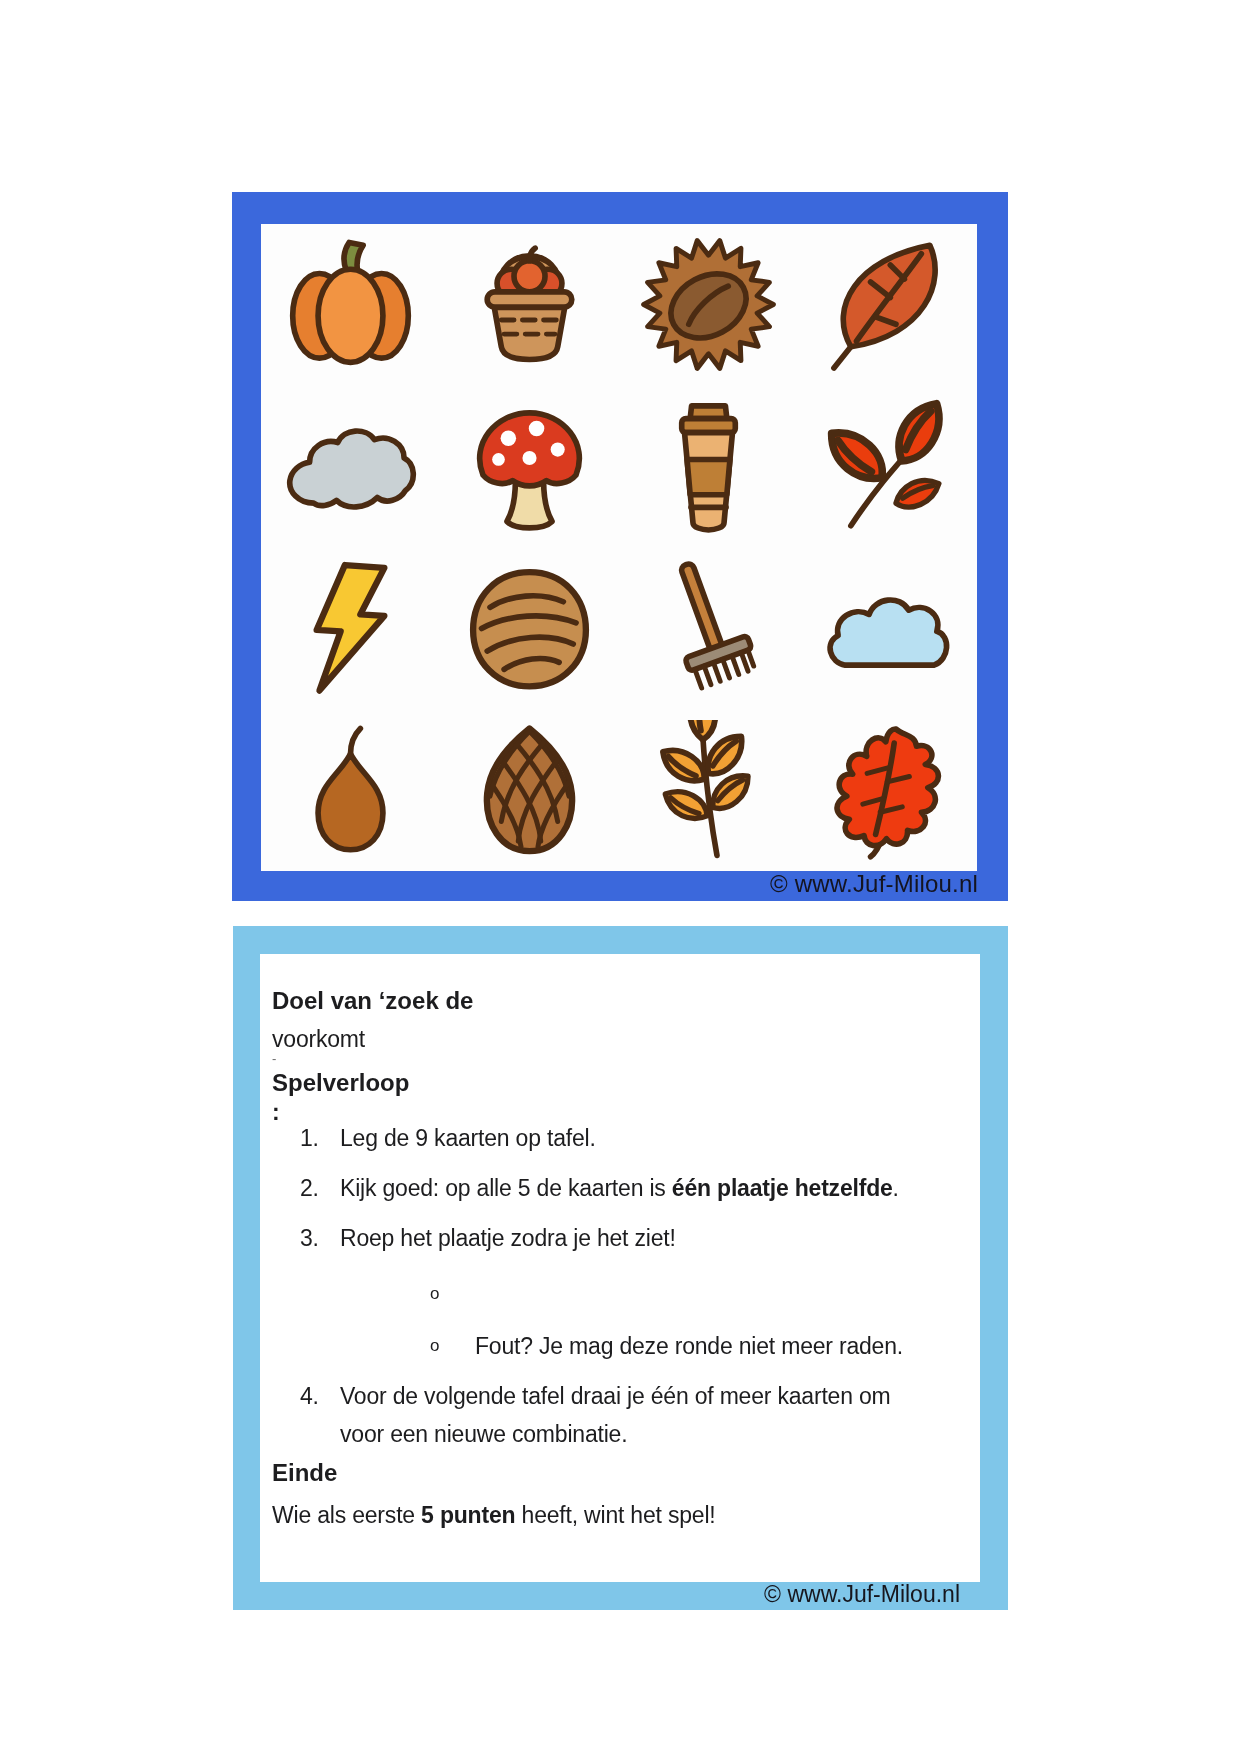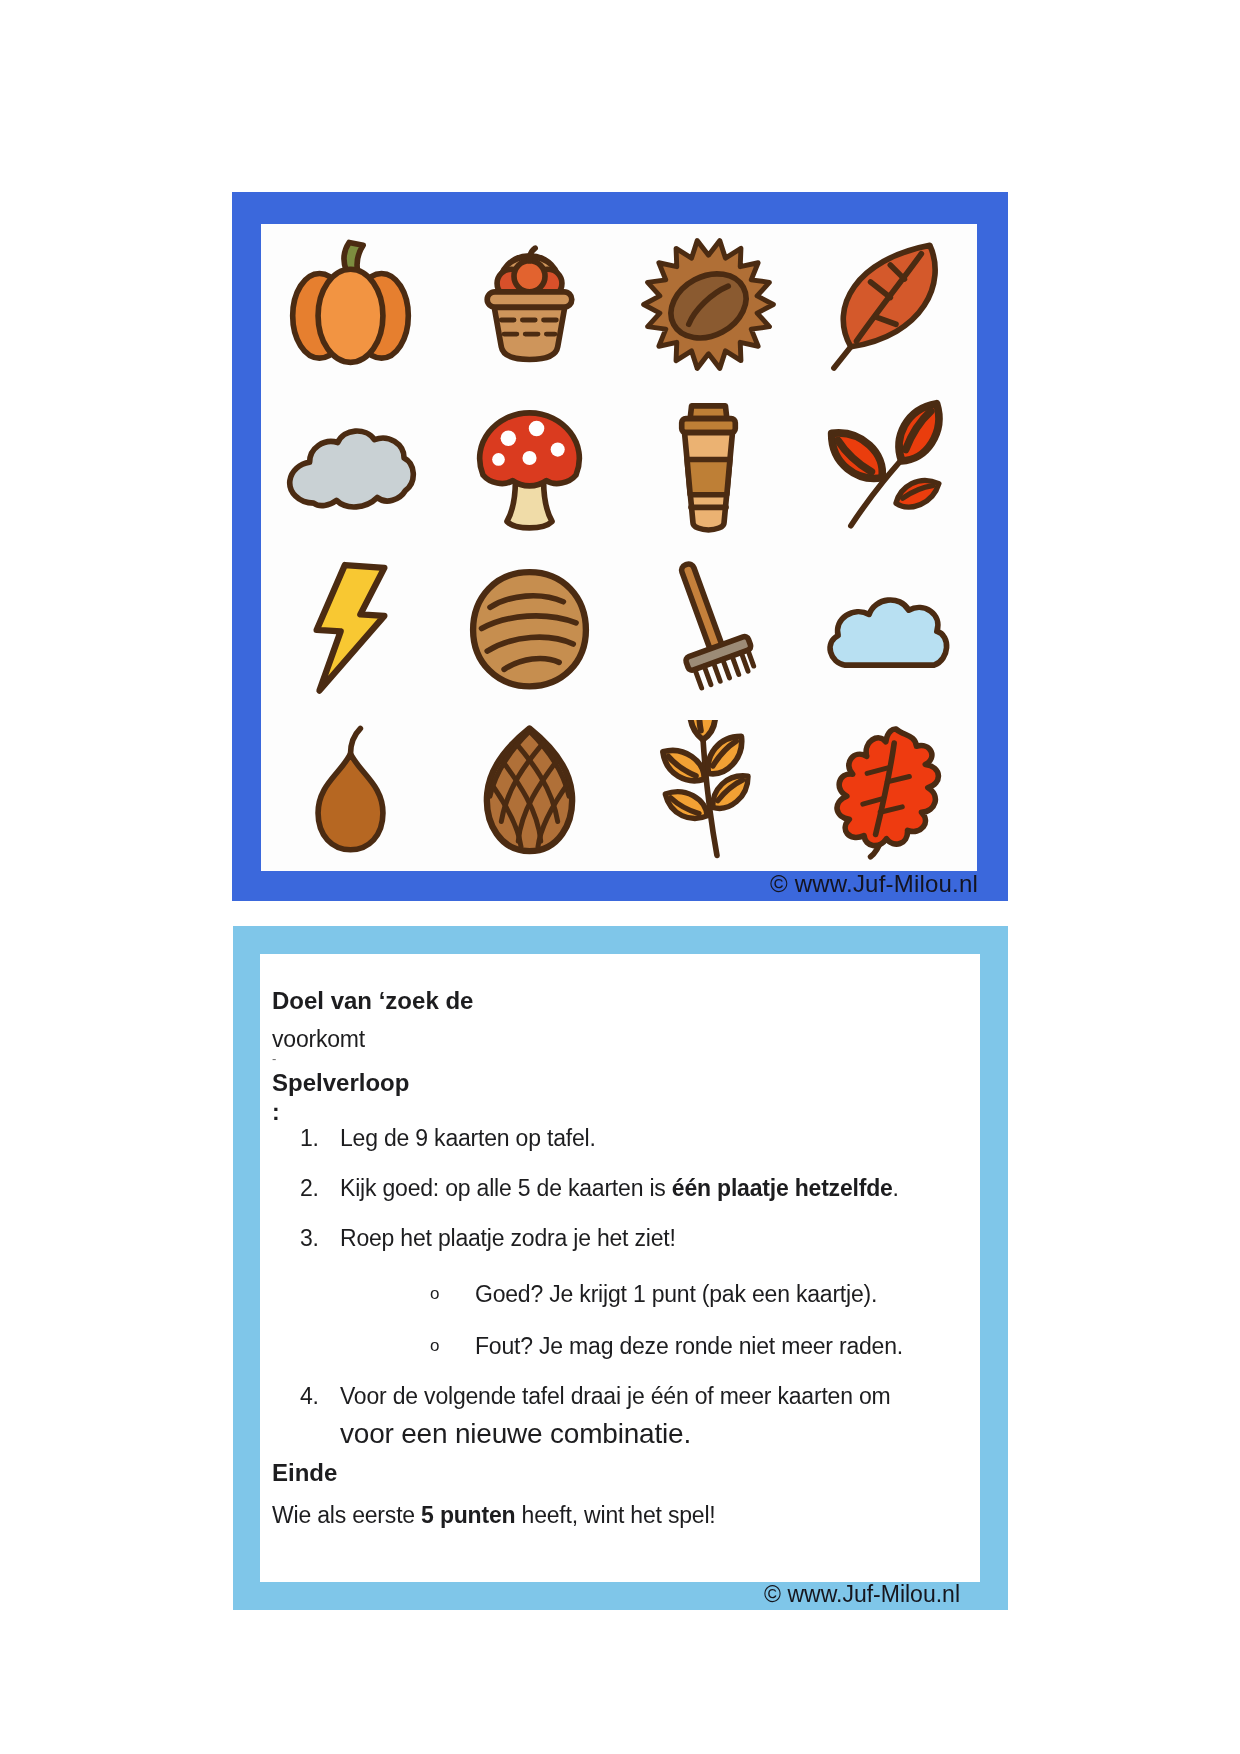--- a/index.html
+++ b/index.html
@@ -23,21 +23,21 @@
   .h-bold { font-weight:bold; font-size:24px; line-height:34px; margin:0; }
   .para   { font-size:23px; line-height:38px; letter-spacing:-0.2px; margin:0; }
   .para b, .step b { font-weight:bold; }
   .stray  { font-size:13px; line-height:14px; color:#6a6a6a; margin-top:-6px; }
   .colon  { font-weight:bold; font-size:23px; line-height:24px; }
   .step   { display:flex; font-size:23px; line-height:36px; letter-spacing:-0.2px; }
   .step .num { margin-left:28px; width:40px; flex:0 0 40px; }
   .step .txt { white-space:nowrap; }
   .bullet { display:flex; font-size:23px; line-height:36px; letter-spacing:-0.2px; }
   .bullet .marker { margin-left:158px; width:45px; flex:0 0 45px; font-size:17px; }
-  .cont-line { margin-left:68px; font-size:28px; line-height:36px; letter-spacing:-0.2px; white-space:nowrap; }
+  .cont-line { margin-left:68px; font-size:23px; line-height:36px; letter-spacing:-0.2px; white-space:nowrap; }
   .mt8{margin-top:8px;} .mt2{margin-top:2px;} .mt0{margin-top:0;} .mtm4{margin-top:-4px;}
   .mt14{margin-top:14px;} .mt20{margin-top:20px;} .mt16{margin-top:16px;} .mt4{margin-top:4px;} .mt6{margin-top:6px;}
   .copyright-bottom { position:absolute; right:48px; bottom:2px; font-size:23px; color:#16161d; }
 </style>
 </head>
 <body>
 
 <div class="page">
 
   <section class="image-card">
@@ -248,21 +248,20 @@
         <span class="txt"><span>Kijk goed: op alle 5 de kaarten is </span><b>één plaatje hetzelfde</b><span>.</span></span>
       </div>
 
       <div class="step mt14">
         <span class="num">3.</span>
         <span class="txt">Roep het plaatje zodra je het ziet!</span>
       </div>
 
       <div class="bullet mt20">
         <span class="marker">o</span>
-        <span class="txt">Goed? Je krijgt 1 punt (pak een kaartje).</span>
       </div>
 
       <div class="bullet mt16">
         <span class="marker">o</span>
         <span class="txt">Fout? Je mag deze ronde niet meer raden.</span>
       </div>
 
       <div class="step mt14">
         <span class="num">4.</span>
         <span class="txt">Voor de volgende tafel draai je één of meer kaarten om</span>

